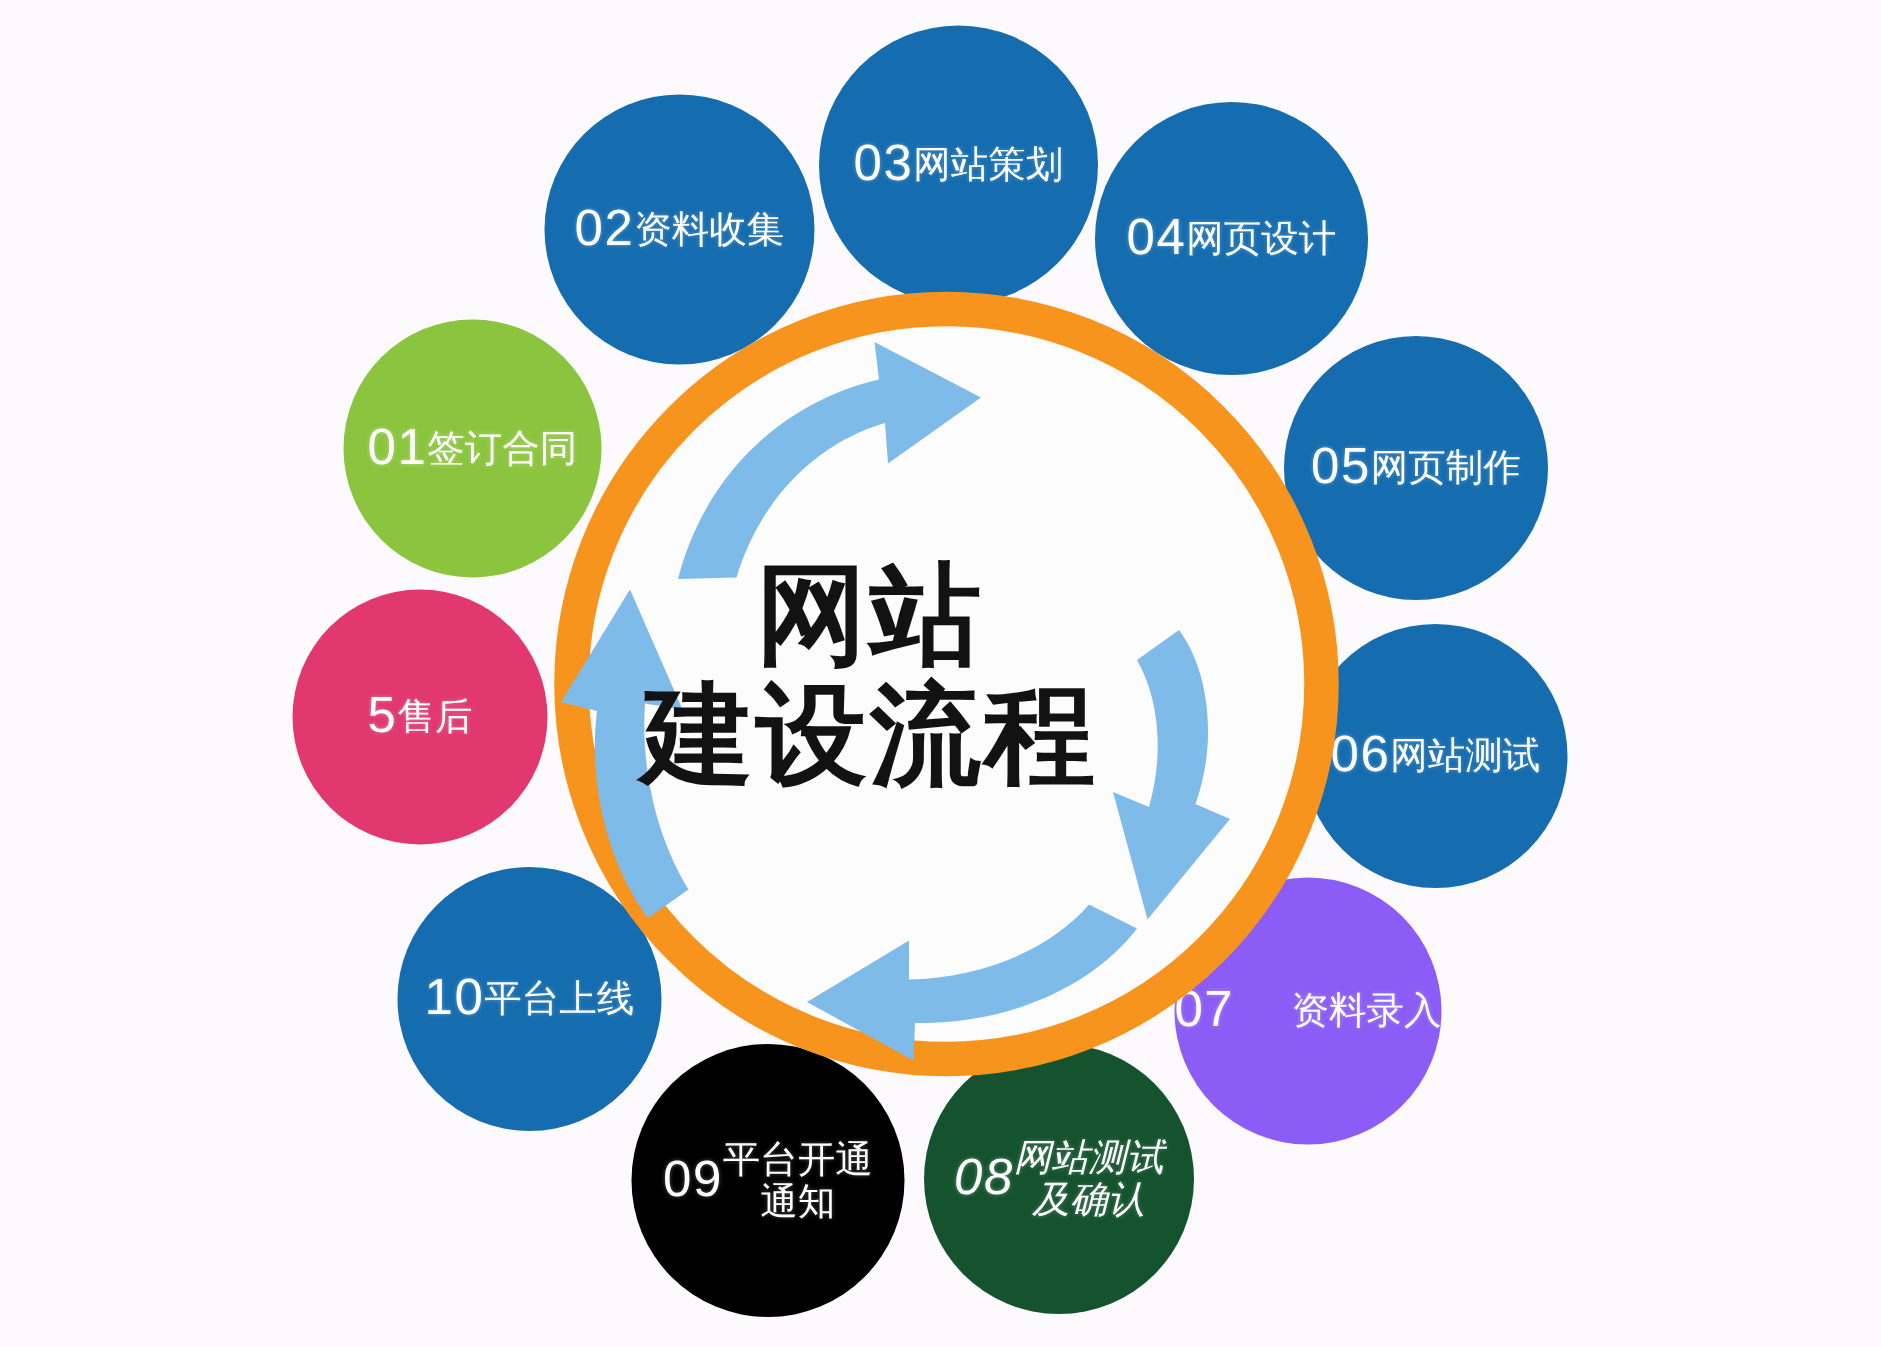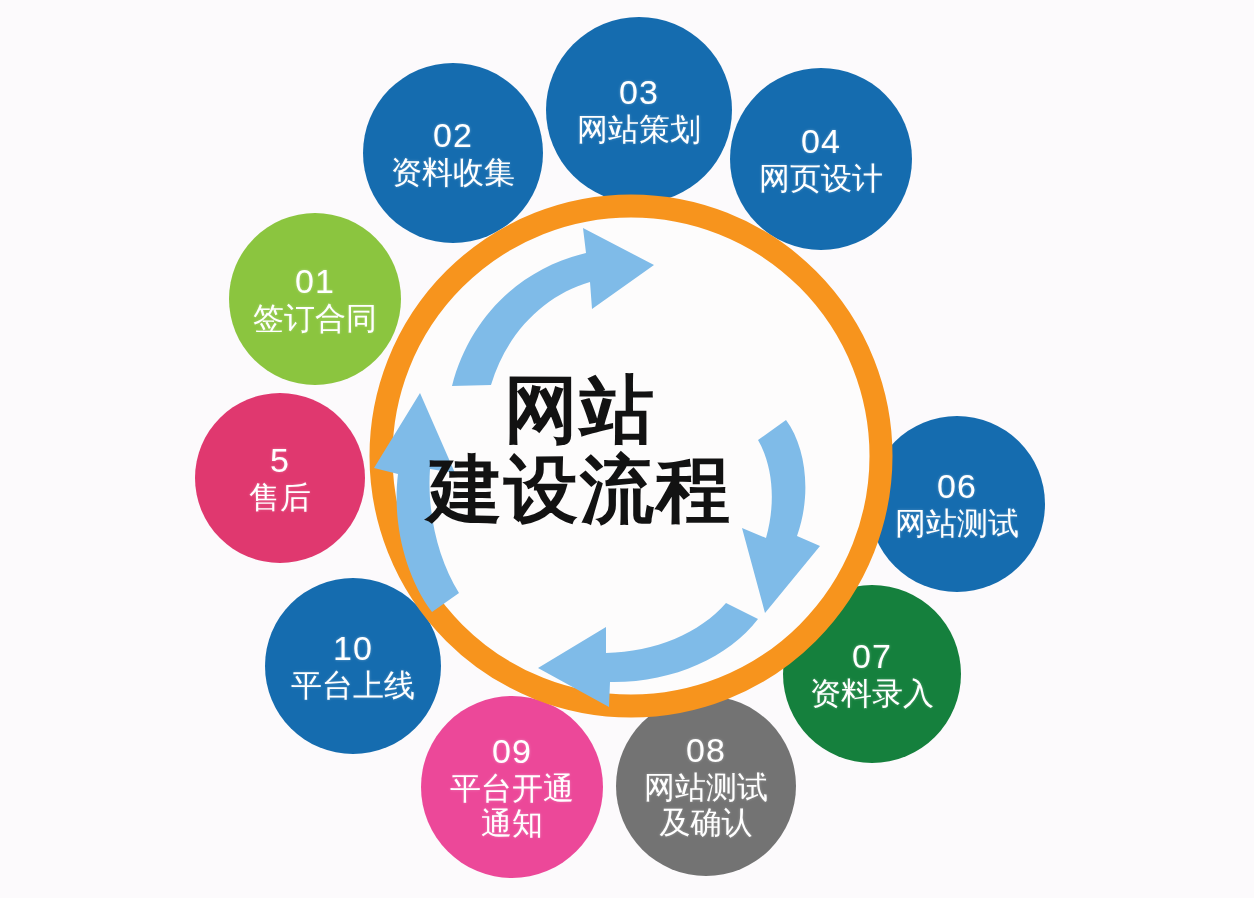--- a/index.html
+++ b/index.html
@@ -16,37 +16,37 @@
     height: 898px;
     background: #fcfafc;
     overflow: hidden;
   }
 
   
   .step {
     position: absolute;
     border-radius: 50%;
     display: flex;
-    flex-direction: column;
+    flex-direction: row;
     align-items: center;
     justify-content: center;
     color: #ffffff;
     text-align: center;
     line-height: 1.12;
     box-sizing: border-box;
   }
   .step .num {
     font-size: 34px;
     font-weight: 400;
     letter-spacing: 1px;
     margin-bottom: 2px;
     text-shadow: 0 0 3px rgba(255,255,255,.35);
   }
   .step .lbl {
-    font-size: 31px;
+    font-size: 25px;
     font-weight: 400;
     letter-spacing: 0px;
     text-shadow: 0 0 3px rgba(255,255,255,.3);
   }
   .step .lbl span { display: block; }
 
   .blue  { background: #156caf; }
   .green { background: #8bc53f; }
   .pink  { background: #e0386f; }
 
@@ -145,40 +145,46 @@
         <div class="lbl">
           <span>网站策划</span>
         </div>
       </div>
       <div class="step blue" style="left: 730px; top: 68px; width: 182px; height: 182px; background: rgb(21, 108, 175);">
         <div class="num">04</div>
         <div class="lbl">
           <span>网页设计</span>
         </div>
       </div>
+      <div class="step blue" style="left: 856px; top: 224px; width: 176px; height: 176px; background: rgb(21, 108, 175);">
+        <div class="num">05</div>
+        <div class="lbl">
+          <span>网页制作</span>
+        </div>
+      </div>
       <div class="step blue" style="left: 869px; top: 416px; width: 176px; height: 176px; background: rgb(21, 108, 175);">
         <div class="num">06</div>
         <div class="lbl">
           <span>网站测试</span>
         </div>
       </div>
-      <div class="step blue" style="left: 783px; top: 585px; width: 178px; height: 178px; background: #15803d;">
+      <div class="step blue" style="left: 783px; top: 585px; width: 178px; height: 178px; background: #8b5cf6; justify-content: space-between;">
         <div class="num">07</div>
         <div class="lbl">
           <span>资料录入</span>
         </div>
       </div>
-      <div class="step blue" style="left: 616px; top: 696px; width: 180px; height: 180px; background: #737373;">
+      <div class="step blue" style="left: 616px; top: 696px; width: 180px; height: 180px; background: #14532d; font-style: italic;">
         <div class="num">08</div>
         <div class="lbl">
           <span>网站测试</span>
           <span>及确认</span>
         </div>
       </div>
-      <div class="step blue" style="left: 421px; top: 696px; width: 182px; height: 182px; background: #ec4899;">
+      <div class="step blue" style="left: 421px; top: 696px; width: 182px; height: 182px; background: #000000;">
         <div class="num">09</div>
         <div class="lbl">
           <span>平台开通</span>
           <span>通知</span>
         </div>
       </div>
       <div class="step blue" style="left: 265px; top: 578px; width: 176px; height: 176px; background: rgb(21, 108, 175); justify-content: center;">
         <div class="num">10</div>
         <div class="lbl">
           <span>平台上线</span>

